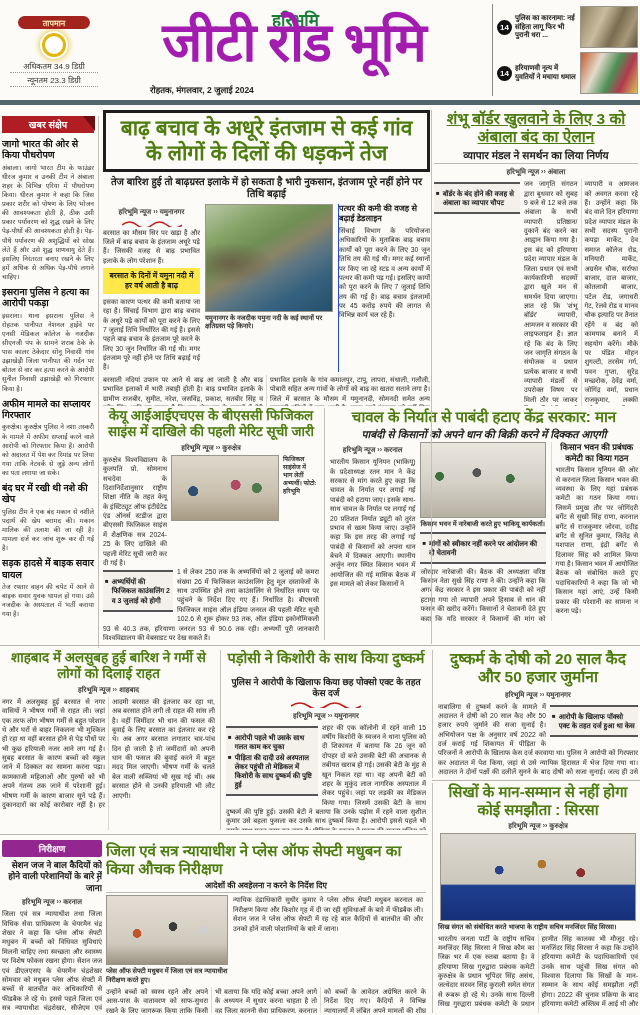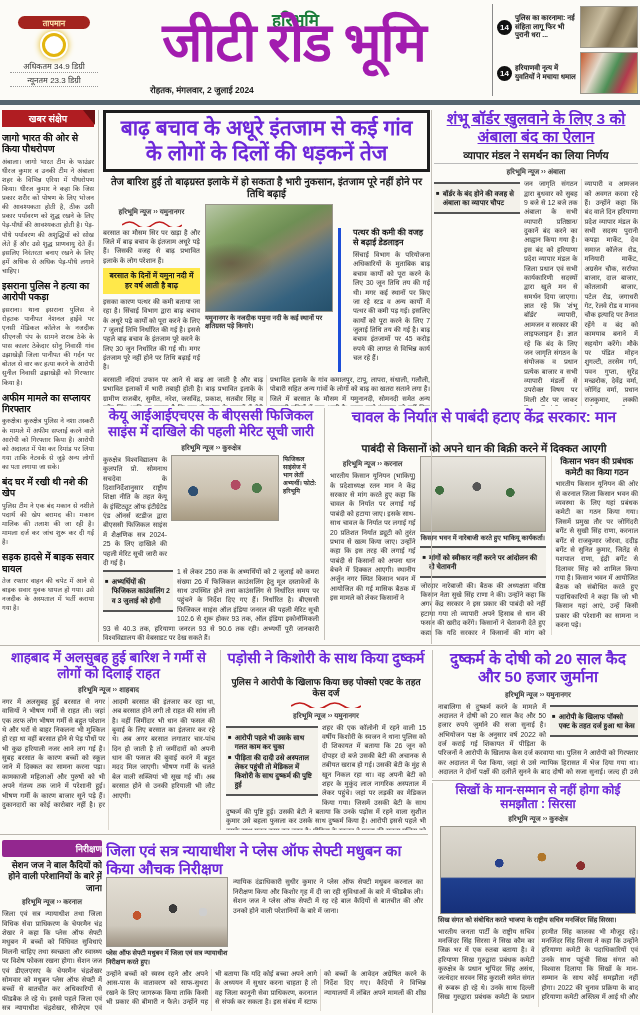--- a/index.html
+++ b/index.html
@@ -31,30 +31,30 @@
   .promo { display:flex; align-items:center; gap:3px; height:46px; }
   .promo-badge { min-width:15px; height:15px; border-radius:50%; background:#111; color:#fff;
     font-size:8px; font-weight:bold; display:flex; align-items:center; justify-content:center; }
   .promo-text { font-size:7px; font-weight:bold; line-height:1.25; color:#222; width:62px; }
   .promo-photo { width:58px; height:42px; border:1px solid #999; }
   #promo-photo-0 { background:linear-gradient(115deg,#8d7f62 0%,#c9bda0 35%,#7a6c50 60%,#a69878 80%,#5f5440 100%); }
   #promo-photo-1 { background:linear-gradient(115deg,#c65a2e 0%,#e3dacb 30%,#4e8f56 55%,#b23a4e 75%,#d9c25a 100%); }
   #topbar { left:0; top:100px; width:640px; height:5px; background:#55656e; }
 
   
-  #rail { left:2px; top:110px; width:97px; height:532px; padding-right:4px; border-right:1px solid #c4c0b8; overflow:hidden; }
+  #rail { left:2px; top:116px; width:97px; height:532px; padding-right:4px; border-right:1px solid #c4c0b8; overflow:hidden; }
   #rail-header { position:relative; background:#b01d22; color:#fff; font-size:9.5px; font-weight:bold;
     text-align:center; padding:2px 0; margin-bottom:4px; }
   #rail-header .flag { position:absolute; right:-1px; top:0; width:0; height:0;
     border-top:15px solid #6d1013; border-left:12px solid transparent; }
   .brief-title { font-size:9.5px; font-weight:bold; line-height:1.2; margin:5px 0 2px; color:#111; }
   .brief-body { font-size:6.6px; line-height:1.38; text-align:justify; color:#333; }
 
   
-  .hl { font-weight:bold; color:#6d28d9; text-align:center; line-height:1.18; }
+  .hl { font-weight:bold; color:#4d7c0f; text-align:center; line-height:1.18; }
   .sub { font-weight:bold; text-align:center; line-height:1.2; color:#222; }
   .byline { font-size:7px; font-weight:bold; text-align:center; color:#444; margin:3px 0; }
   .body { font-size:6.8px; line-height:1.38; text-align:justify; color:#2c2c2c; }
   .cols2 { column-count:2; column-gap:7px; column-rule:1px solid #ddd8cf; }
   .cols3 { column-count:3; column-gap:7px; column-rule:1px solid #ddd8cf; }
   .cap { font-size:6.6px; font-weight:bold; color:#333; line-height:1.25; margin-top:2px; }
   .squig { display:block; margin:1px auto; }
   .bulletbox { border-top:2px solid #555; border-bottom:2px solid #555; padding:3px 2px; margin:3px 0;
     background:#f3f1ea; }
   .bulletbox .bi { font-size:7px; font-weight:bold; line-height:1.3; margin:2px 0; display:flex; gap:3px; }
@@ -62,21 +62,21 @@
   .photo { border:1px solid #9a968c; }
 
   
   #lead { left:103px; top:110px; width:327px; height:296px; overflow:hidden; }
   #lead-hl-box { border:3px solid #1d1d1d; padding:3px 6px; }
   #lead-hl { font-size:21px; }
   #lead-sub { font-size:10px; margin-top:4px; }
   #lead-grid { display:flex; gap:5px; margin-top:4px; }
   #lead-c1 { width:97px; }
   #lead-c2 { width:128px; }
-  #lead-c3 { width:92px; border-left:3px solid #1d4ed8; padding-left:12px;margin-top:24px; }
+  #lead-c3 { width:92px; border-left:1px solid #1d4ed8; padding-left:0; }
   #lead-photo { width:100%; height:108px;
     background:
       radial-gradient(ellipse 60px 30px at 20% 55%, #6b6148 0%, transparent 70%),
       linear-gradient(150deg,#b9c7a8 0%,#87a468 22%,#6f8f55 38%,#8a8466 50%,#5d7683 62%,#35627f 78%,#25506b 100%); }
   #yellow-box { background:#ffe84a; font-size:7.6px; font-weight:bold; text-align:center;
     padding:3px 2px; margin:3px 0; line-height:1.3; }
   #deadline-title { font-size:8.2px; font-weight:bold; line-height:1.25; margin-bottom:2px; }
   #lead-bottom { margin-top:3px; }
 
   
@@ -91,21 +91,21 @@
   #ku-row { display:flex; gap:4px; margin-top:2px; }
   #ku-c1 { width:64px; }
   #ku-photo { width:108px; height:66px; background:
       radial-gradient(circle 8px at 20% 55%, #2e4f72 0%, #2e4f72 60%, transparent 65%),
       radial-gradient(circle 8px at 60% 45%, #b24a63 0%, #b24a63 60%, transparent 65%),
       radial-gradient(circle 8px at 80% 50%, #4d7a4a 0%, #4d7a4a 60%, transparent 65%),
       linear-gradient(#ded8cc 0%,#c9c0ae 60%,#a79a82 100%); }
   #ku-capcol { width:34px; font-size:6.2px; font-weight:bold; line-height:1.3; color:#333; }
   #chawal { left:324px; top:408px; width:314px; height:232px; overflow:hidden; border-left:1px solid #c4c0b8; padding-left:5px; }
   #chawal-hl { font-size:15px; }
-  #chawal-sub { font-size:10.5px; margin-top:16px; }
+  #chawal-sub { font-size:10.5px; margin-top:2px;font-style:italic; }
   #chawal-row { display:flex; gap:5px; margin-top:2px; }
   #chawal-c1 { width:86px; }
   #chawal-cphoto { width:126px; }
   #chawal-photo { width:100%; height:76px; background:
       radial-gradient(circle 7px at 15% 45%, #3f6e3f 0%, #3f6e3f 60%, transparent 65%),
       radial-gradient(circle 7px at 45% 40%, #555 0%, #555 60%, transparent 65%),
       radial-gradient(circle 7px at 72% 48%, #3f6e3f 0%, #3f6e3f 60%, transparent 65%),
       linear-gradient(#e9e6df 0%,#d4d0c6 55%,#b5b0a2 100%); }
   #chawal-c3 { width:88px; border-left:1px solid #ddd8cf; padding-left:4px; }
   #kisan-box-title { font-size:8.4px; font-weight:bold; text-align:center; line-height:1.25; margin-bottom:2px; }
@@ -115,31 +115,31 @@
   #shahabad-hl { font-size:13.5px; }
   #padosi { left:220px; top:650px; width:206px; height:180px; overflow:hidden; border-left:1px solid #c4c0b8; padding-left:5px; }
   #padosi-hl { font-size:14.5px; }
   #padosi-sub { font-size:9px; margin-top:10px; }
   #dushkarm { left:432px; top:650px; width:206px; height:128px; overflow:hidden; border-left:1px solid #c4c0b8; padding-left:5px; }
   #dushkarm-hl { font-size:15.5px; }
   #dushkarm .bulletbox { width:88px; float:right; margin-left:4px; }
 
   
   #sikh { left:432px; top:783px; width:206px; height:230px; overflow:hidden; border-left:1px solid #c4c0b8; padding-left:5px; }
-  #sikh-hl { font-size:12px; }
+  #sikh-hl { font-size:15px; }
   #sikh-photo { width:196px; height:88px; margin:2px auto 0; background:
       radial-gradient(circle 7px at 30% 42%, #27418c 0%, #27418c 60%, transparent 65%),
       radial-gradient(circle 7px at 52% 35%, #b0762a 0%, #b0762a 60%, transparent 65%),
       radial-gradient(circle 7px at 72% 45%, #8a2e2e 0%, #8a2e2e 60%, transparent 65%),
       linear-gradient(#ddd9d0 0%,#ccc7bb 58%,#1f3f8f 60%,#16307a 100%); }
 
   
   #nirikshan { left:2px; top:840px; width:100px; height:173px; overflow:hidden; }
   #nirikshan-label { background:#93278f; color:#fff; font-size:9px; font-weight:bold;
-    text-align:right; padding:2px 0; border-radius:2px; }
+    text-align:center; padding:2px 0; border-radius:2px; }
   #nirikshan-kicker { font-size:8.8px; font-weight:bold; text-align:right; line-height:1.3; margin-top:3px; color:#222; }
   #madhuban { left:106px; top:840px; width:320px; height:173px; overflow:hidden; }
   #madhuban-strip { background:#cde9f6; color:#123a5c; font-size:8.4px; font-weight:bold;
     text-align:center; padding:2px 2px; }
   #madhuban-hl { font-size:15px; margin-top:2px; text-align:left; }
   #madhuban-lede { font-size:8px; font-weight:bold; text-align:center; margin:2px 0;
     border-bottom:1px solid #bbb; padding-bottom:2px; }
   #madhuban-row { display:flex; gap:5px; }
   #madhuban-cphoto { width:122px; }
   #madhuban-photo { width:100%; height:70px; background:
@@ -341,20 +341,21 @@
 <aside class="abs" id="nirikshan">
   <div id="nirikshan-label">निरीक्षण</div>
   <div id="nirikshan-kicker">सेशन जज ने बाल कैदियों को होने वाली परेशानियों के बारे में जाना</div>
   <div class="byline">हरिभूमि न्यूज ›› करनाल</div>
   <div class="body">जिला एवं सत्र न्यायाधीश तथा जिला विधिक सेवा प्राधिकरण के चेयरमैन चंद्र शेखर ने कहा कि प्लेस ऑफ सेफ्टी मधुबन में बच्चों को विधिवत सुविधाएं मिलनी चाहिए तथा स्वच्छता और स्वास्थ्य पर विशेष फोकस रखना होगा। सेशन जज एवं डीएलएसए के चेयरमैन चंद्रशेखर सोमवार को मधुबन प्लेस ऑफ सेफ्टी में बच्चों से बातचीत कर अधिकारियों से फीडबैक ले रहे थे। इससे पहले जिला एवं सत्र न्यायाधीश चंद्रशेखर, सीजेएम एवं जिला विधिक सेवा प्राधिकरण की सचिव डॉ सविता कुमारी, मुख्य</div>
 </aside>
 <div class="abs" id="madhuban-arrow">›</div>
 
 <article class="abs" id="madhuban">
   <h2 class="hl" id="madhuban-hl">जिला एवं सत्र न्यायाधीश ने प्लेस ऑफ सेफ्टी मधुबन का किया औचक निरीक्षण</h2>
+  <div id="madhuban-lede">आदेशों की अवहेलना न करने के निर्देश दिए</div>
   <div id="madhuban-row">
     <div id="madhuban-cphoto">
       <div id="madhuban-photo" class="photo"></div>
       <div class="cap">प्लेस ऑफ सेफ्टी मधुबन में जिला एवं सत्र न्यायाधीश निरीक्षण करते हुए।</div>
     </div>
     <div class="body" style="width:190px;">न्यायिक दंडाधिकारी सुधीर कुमार ने प्लेस ऑफ सेफ्टी मधुबन करनाल का निरीक्षण किया और किशोर गृह में दी जा रही सुविधाओं के बारे में फीडबैक ली। सेशन जज ने प्लेस ऑफ सेफ्टी में रह रहे बाल कैदियों से बातचीत की और उनको होने वाली परेशानियों के बारे में जाना।</div>
   </div>
   <div class="body cols3" style="height:42px; margin-top:3px; overflow:hidden;">उन्होंने बच्चों को स्वस्थ रहने और अपने आस-पास के वातावरण को साफ-सुथरा रखने के लिए जागरूक किया ताकि किसी भी प्रकार की बीमारी न फैले। उन्होंने यह भी बताया कि यदि कोई बच्चा अपने आगे के अध्ययन में सुधार करना चाहता है तो वह जिला कानूनी सेवा प्राधिकरण, करनाल से संपर्क कर सकता है। इस संबंध में स्टाफ को बच्चों के आवेदन अग्रेषित करने के निर्देश दिए गए। कैदियों ने विभिन्न न्यायालयों में लंबित अपने मामलों की शीघ्र सुनवाई का अनुरोध भी किया, जिस पर जल्द कार्रवाई का आश्वासन दिया गया।</div>
 </article>
 

